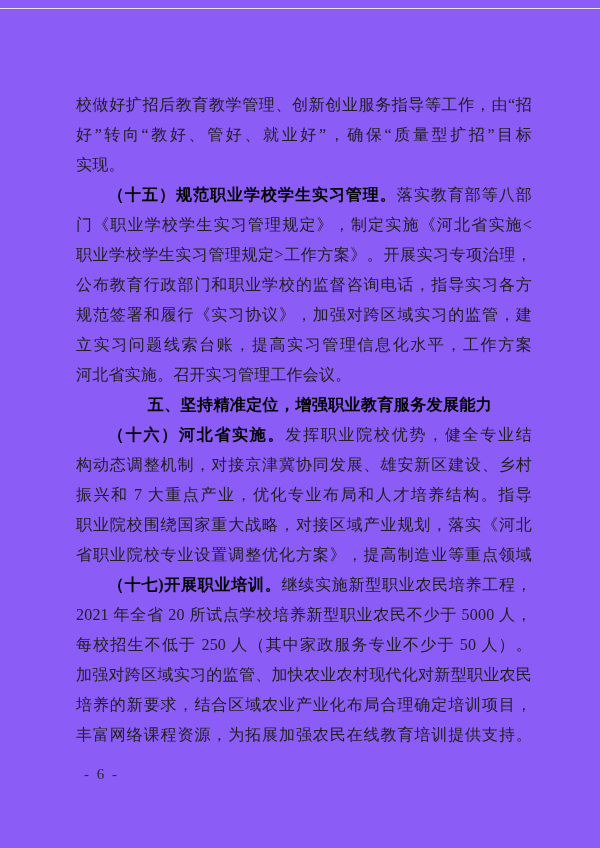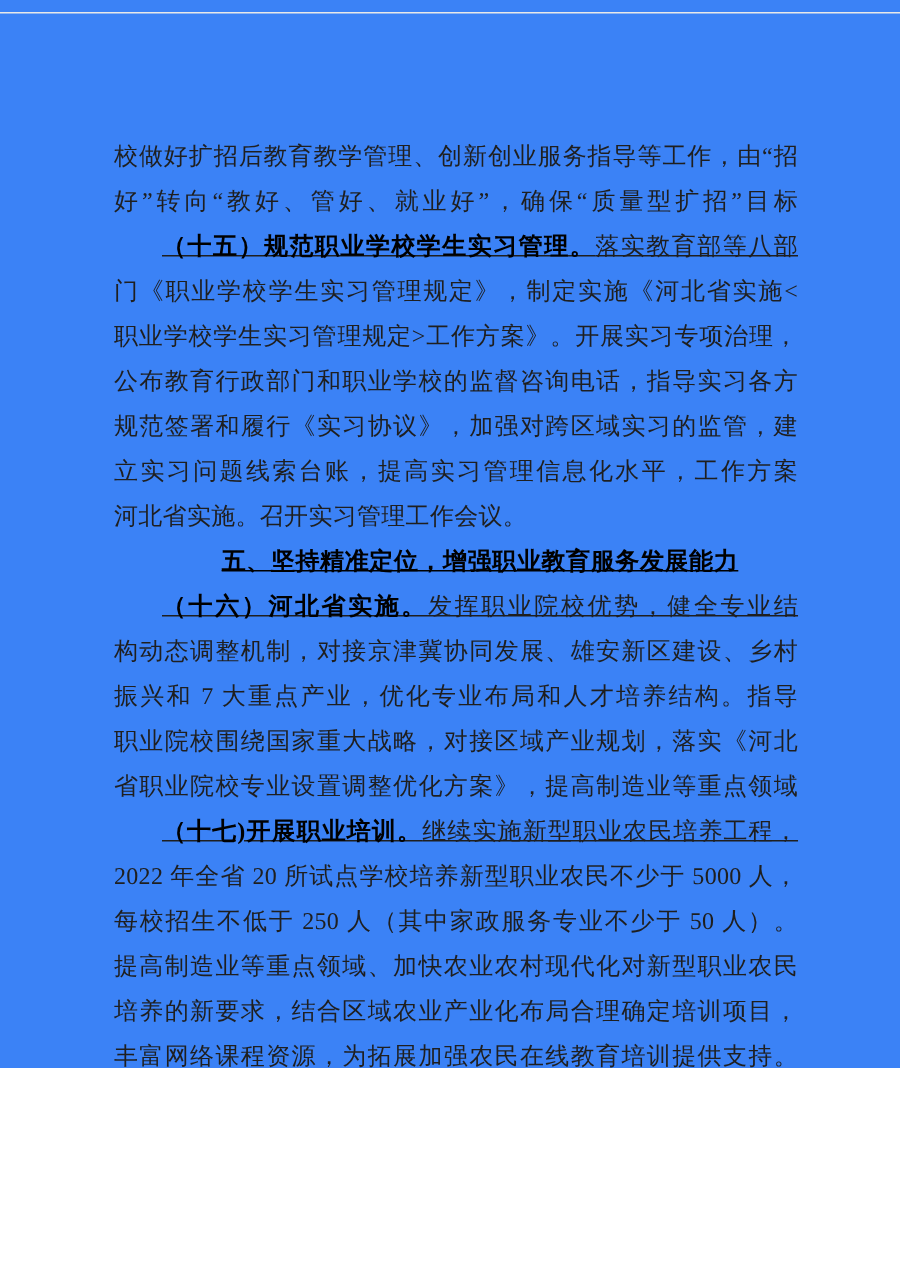--- a/index.html
+++ b/index.html
@@ -3,22 +3,22 @@
 <meta charset="utf-8">
 <style>
   html, body {
     margin: 0;
     padding: 0;
     background: #ffffff;
   }
   .page {
     position: relative;
     width: 600px;
-    height: 712px;
-    background: #3b82f6;
+    height: 848px;
+    background: #8b5cf6;
     overflow: hidden;
     font-family: "Liberation Serif", "DejaVu Serif", serif;
     color: #1f1f1f;
   }
   .top-edge {
     position: absolute;
     top: 8px;
     left: 0;
     width: 600px;
     height: 1px;
@@ -39,21 +39,20 @@
     text-align: left;
   }
   .line.fill {
     text-align: justify;
     text-align-last: justify;
     text-justify: inter-character;
     white-space: normal;
   }
   .line.indent {
     text-indent: 32px;
-    text-decoration: underline;
   }
   .run-bold {
     font-weight: bold;
     color: #000000;
   }
   .line.heading {
     font-family: "Liberation Sans", "DejaVu Sans", sans-serif;
     font-weight: bold;
     color: #000000;
     letter-spacing: 0.4px;
@@ -72,35 +71,36 @@
 </style>
 </head>
 <body>
 
 <div class="page">
   <div class="top-edge"></div>
 
   <div class="textblock" id="textblock">
       <div class="line fill"><span class="run-normal">校做好扩招后教育教学管理、创新创业服务指导等工作，由“招</span></div>
       <div class="line fill"><span class="run-normal">好”转向“教好、管好、就业好”，确保“质量型扩招”目标</span></div>
+      <div class="line"><span class="run-normal">实现。</span></div>
       <div class="line fill indent"><span class="run-bold">（十五）规范职业学校学生实习管理。</span><span class="run-normal">落实教育部等八部</span></div>
       <div class="line fill"><span class="run-normal">门《职业学校学生实习管理规定》，制定实施《河北省实施&lt;</span></div>
       <div class="line fill"><span class="run-normal">职业学校学生实习管理规定&gt;工作方案》。开展实习专项治理，</span></div>
       <div class="line fill"><span class="run-normal">公布教育行政部门和职业学校的监督咨询电话，指导实习各方</span></div>
       <div class="line fill"><span class="run-normal">规范签署和履行《实习协议》，加强对跨区域实习的监管，建</span></div>
       <div class="line fill"><span class="run-normal">立实习问题线索台账，提高实习管理信息化水平，工作方案</span></div>
       <div class="line"><span class="run-normal">河北省实施。召开实习管理工作会议。</span></div>
       <div class="line indent heading"><span class="run-bold">五、坚持精准定位，增强职业教育服务发展能力</span></div>
       <div class="line fill indent"><span class="run-bold">（十六）河北省实施。</span><span class="run-normal">发挥职业院校优势，健全专业结</span></div>
       <div class="line fill"><span class="run-normal">构动态调整机制，对接京津冀协同发展、雄安新区建设、乡村</span></div>
       <div class="line fill"><span class="run-normal">振兴和 7 大重点产业，优化专业布局和人才培养结构。指导</span></div>
       <div class="line fill"><span class="run-normal">职业院校围绕国家重大战略，对接区域产业规划，落实《河北</span></div>
       <div class="line fill"><span class="run-normal">省职业院校专业设置调整优化方案》，提高制造业等重点领域</span></div>
       <div class="line fill indent"><span class="run-bold">（十七)开展职业培训。</span><span class="run-normal">继续实施新型职业农民培养工程，</span></div>
-      <div class="line fill"><span class="run-normal">2022 年全省 20 所试点学校培养新型职业农民不少于 5000 人，</span></div>
+      <div class="line fill"><span class="run-normal">2021 年全省 20 所试点学校培养新型职业农民不少于 5000 人，</span></div>
       <div class="line fill"><span class="run-normal">每校招生不低于 250 人（其中家政服务专业不少于 50 人）。</span></div>
-      <div class="line fill"><span class="run-normal">提高制造业等重点领域、加快农业农村现代化对新型职业农民</span></div>
+      <div class="line fill"><span class="run-normal">加强对跨区域实习的监管、加快农业农村现代化对新型职业农民</span></div>
       <div class="line fill"><span class="run-normal">培养的新要求，结合区域农业产业化布局合理确定培训项目，</span></div>
       <div class="line fill"><span class="run-normal">丰富网络课程资源，为拓展加强农民在线教育培训提供支持。</span></div>
     </div>
 
   <div class="page-number">- 6 -</div>
 </div>
 
 </body></html>

